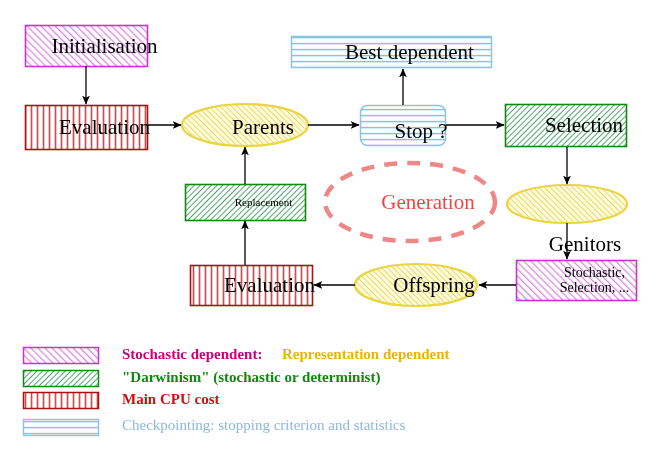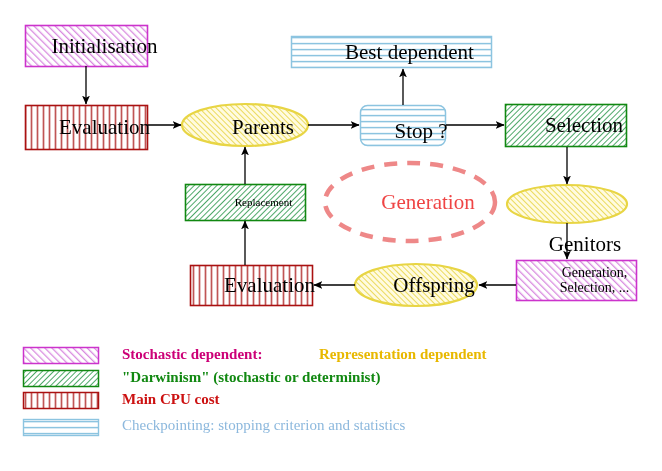--- a/index.html
+++ b/index.html
@@ -117,36 +117,36 @@
 
   <div class="nodeText" style="left:291px;top:36px;width:201px;height:32px;font-size:21px;">Best dependent</div>
 
   <div class="nodeText" style="left:360px;top:105px;width:86px;height:53px;font-size:21px;">Stop ?</div>
 
   <div class="nodeText" style="left:505px;top:104px;width:122px;height:43px;font-size:21px;">Selection</div>
 
   <div class="nodeText" style="left:507px;top:185px;width:120px;height:38px;font-size:21px;margin-top:40px;">Genitors</div>
 
   <div class="nodeText" style="left:516px;top:260px;width:121px;height:41px;font-size:14px;flex-direction:column;">
-    <span>Generation,</span>
+    <span>Stochastic,</span>
     <span>Selection, ...</span>
   </div>
 
   <div class="nodeText" style="left:355px;top:264px;width:122px;height:42px;font-size:21px;">Offspring</div>
 
   <div class="nodeText" style="left:190px;top:265px;width:123px;height:41px;font-size:21px;">Evaluation</div>
 
   <div class="nodeText" style="left:185px;top:184px;width:121px;height:37px;font-size:11px;">Replacement</div>
 
   <div class="nodeText" style="left:325px;top:183px;width:170px;height:38px;font-size:21px;color:#ef4444;">Generation</div>
 
   <div class="legendText" style="left:122px;top:346px;font-size:15px;">
     <span style="color:#CC0077;">Stochastic dependent:</span>
     <span style="display:inline-block;width:12px;"></span>
-    <span style="color:#E8B800;margin-left:37px;">Representation dependent</span>
+    <span style="color:#E8B800;">Representation dependent</span>
   </div>
 
   <div class="legendText" style="left:122px;top:369px;font-size:15px;">
     <span style="color:#118811;">"Darwinism" (stochastic or determinist)</span>
   </div>
 
   <div class="legendText" style="left:122px;top:417px;font-size:15px;font-weight:normal;">
     <span style="color:#8CB8DD;">Checkpointing: stopping criterion and statistics</span>
   </div>
 

